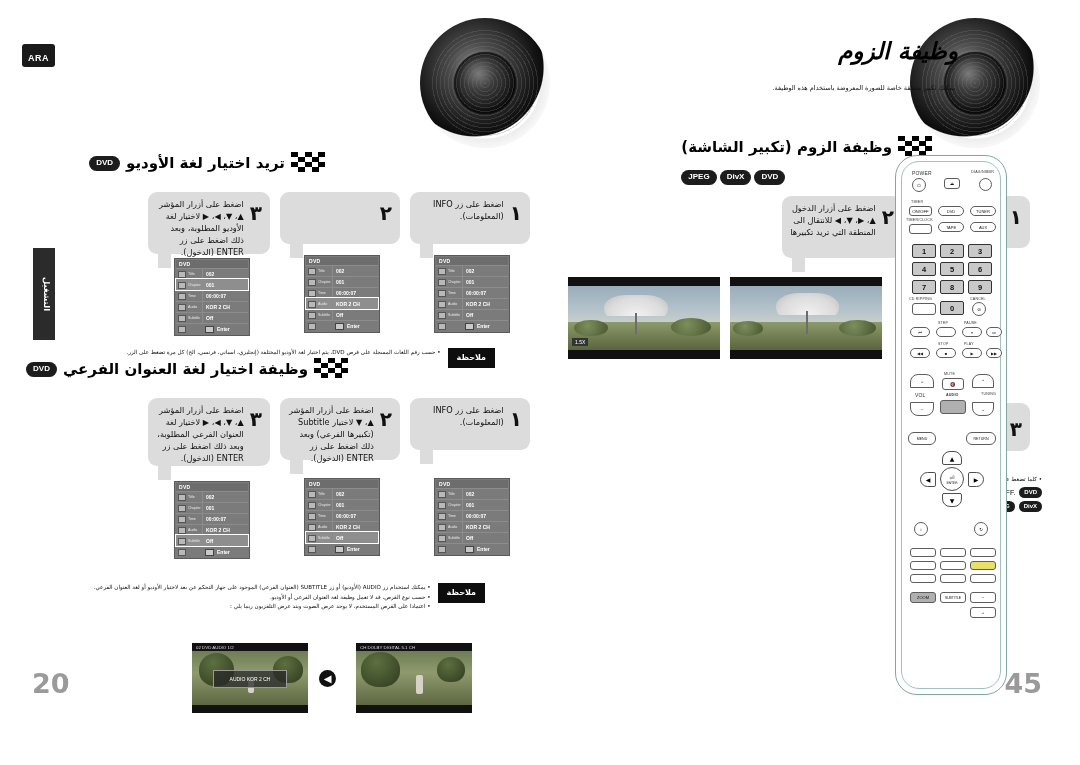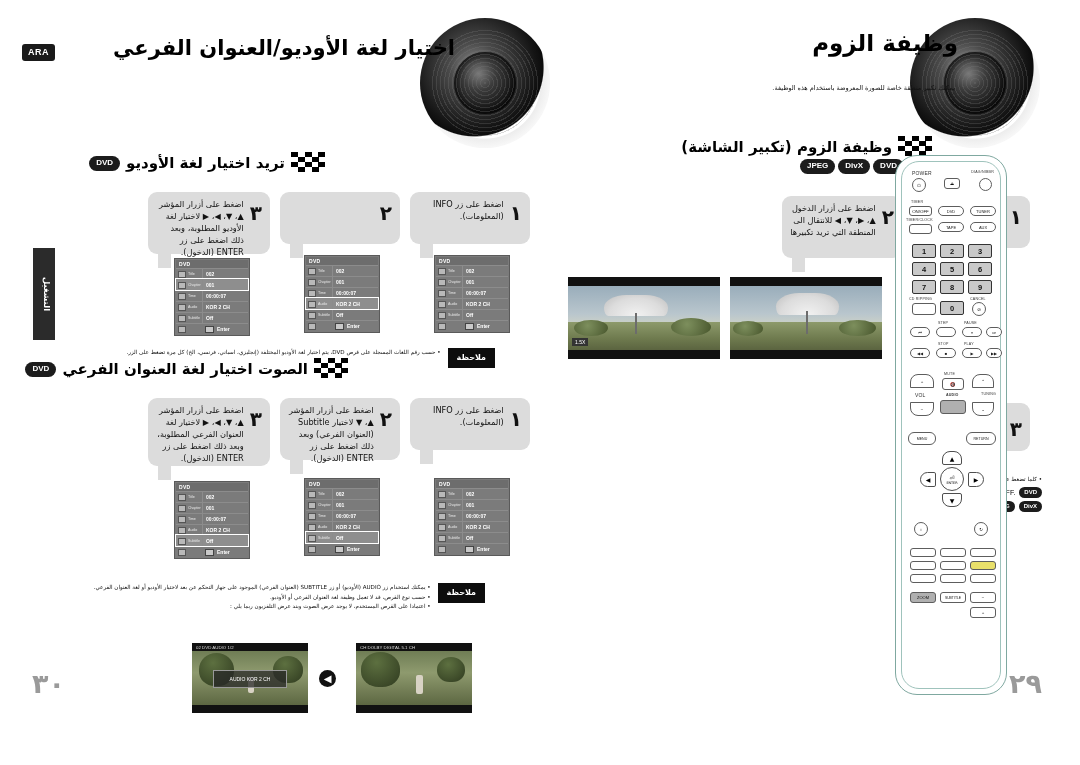--- a/index.html
+++ b/index.html
@@ -42,21 +42,21 @@
     direction: rtl;
     text-align: right;
     color: #000;
     white-space: nowrap;
   }
   .lang-badge {
     position: absolute;
     background: #1a1a1a; color: #fff;
     font-size: 9px; font-weight: bold;
     letter-spacing: .5px;
-    padding: 3px 6px 4px;
+    padding: 9px 6px 4px;
     border-radius: 3px;
     font-family: "Liberation Sans", sans-serif;
   }
   .hdr-sub {
     position: absolute;
     direction: rtl; text-align: right;
     font-size: 6.5px; color: #111;
     white-space: nowrap;
   }
 
@@ -275,21 +275,20 @@
 </style>
 </head>
 <body>
 
 <div class="page page-left">
 
   <div class="speaker" style="left:420px; top:18px; width:130px; height:130px;"></div>
 
   <div class="lang-badge" style="left:22px; top:44px;">ARA</div>
 
-  <div class="hdr-title" style="right:85px; top:36px; font-size:21px;">اختيار لغة الأوديو/العنوان الفرعي</div>
 
   <div class="side-tab" style="left:33px; top:248px; width:22px; height:92px;">التشغيل</div>
 
   <div class="section-head" style="right:215px; top:152px;">
     <span class="flag">
       <i style="left:0px;  top:0px;"></i>
         <i style="left:14px; top:0px;"></i>
         <i style="left:7px;  top:5px;"></i>
       <i style="left:21px; top:5px;"></i>
         <i style="left:0px;  top:10px;"></i>
@@ -474,21 +473,21 @@
         <i style="left:14px; top:0px;"></i>
         <i style="left:7px;  top:5px;"></i>
       <i style="left:21px; top:5px;"></i>
         <i style="left:0px;  top:10px;"></i>
         <i style="left:14px; top:10px;"></i>
       <i style="left:7px;  top:15px;"></i>
         <i style="left:21px; top:15px;"></i>
         <i style="left:27px; top:0px;"></i>
       <i style="left:27px; top:10px;"></i>
     </span>
-    <span class="sec-title">الصوت اختيار لغة العنوان الفرعي</span>
+    <span class="sec-title">وظيفة اختيار لغة العنوان الفرعي</span>
     <span class="disc-badges">
       <span class="disc">DVD</span>
     </span>
   </div>
 
   <div class="step" style="right:10px; top:398px; width:120px; height:52px;">
     <span class="num">١</span>
     <span class="body">اضغط على زر INFO (المعلومات).</span>
     <span class="tail left"></span>
   </div>
@@ -535,21 +534,21 @@
         </span>
         <span class="val">
           <span class="ent-key"></span>
           <span>Enter</span>
         </span>
       </div>
   </div>
 
   <div class="step" style="right:140px; top:398px; width:120px; height:62px;">
     <span class="num">٢</span>
-    <span class="body">اضغط على أزرار المؤشر ▲، ▼ لاختيار Subtitle (العنوان الفرعي) وبعد ذلك اضغط على زر ENTER (الدخول).</span>
+    <span class="body">اضغط على أزرار المؤشر ▲، ▼ لاختيار Subtitle (تكبيرها الفرعي) وبعد ذلك اضغط على زر ENTER (الدخول).</span>
     <span class="tail left"></span>
   </div>
   <div class="osd" style="right:160px; top:478px;">
     <div class="osd-top">DVD</div>
     <div class="row">
         <span class="ic">
           <span class="glyph"></span>
           <span>Title</span>
         </span>
         <span class="val">002</span>
@@ -671,32 +670,32 @@
   <div class="vidshot" style="left:356px; top:643px; width:116px; height:70px;">
     <div class="vbar-t">CH  DOLBY DIGITAL  5.1 CH</div>
     <div class="scene">
       <div class="tree" style="left:4%; top:2%; width:34%; height:64%;"></div>
       <div class="tree" style="right:6%; top:12%; width:24%; height:46%;"></div>
       <div class="person" style="left:52%; top:44%; width:7px; height:19px;"></div>
     </div>
     <div class="vbar-b"></div>
   </div>
 
-  <div class="pageno" style="left:32px; top:668px;">٣٠</div>
+  <div class="pageno" style="left:32px; top:668px;">20</div>
 </div>
 
 <div class="page page-right">
 
   <div class="speaker" style="left:370px; top:18px; width:130px; height:130px;"></div>
 
-  <div class="hdr-title" style="right:122px; top:30px; font-size:23px;">وظيفة الزوم</div>
+  <div class="hdr-title" style="right:122px; top:38px; font-size:23px;font-style:italic;">وظيفة الزوم</div>
 
   <div class="hdr-sub" style="right:125px; top:84px;">يمكنك تكبير منطقة خاصة للصورة المعروضة باستخدام هذه الوظيفة.</div>
 
-  <div class="section-head" style="right:148px; top:136px; flex-direction:column; align-items:flex-start; gap:1px;">
+  <div class="section-head" style="right:148px; top:136px; flex-direction:column; align-items:flex-end; gap:12px;">
     <span style="display:flex;align-items:center;direction:rtl;gap:6px;">
       <span class="flag">
         <i style="left:0px;  top:0px;"></i>
           <i style="left:14px; top:0px;"></i>
           <i style="left:7px;  top:5px;"></i>
         <i style="left:21px; top:5px;"></i>
           <i style="left:0px;  top:10px;"></i>
           <i style="left:14px; top:10px;"></i>
         <i style="left:7px;  top:15px;"></i>
           <i style="left:21px; top:15px;"></i>
@@ -759,21 +758,21 @@
       <span class="disc" style="font-size:6px; padding:2px 5px 3px;">DVD</span>
       <span style="font-size:7px; direction:ltr; font-family:'Liberation Sans',sans-serif;">x 2  →  x 4  →  OFF.</span>
     </div>
     <div style="display:flex; align-items:center; justify-content:flex-start; gap:4px; margin-top:3px; direction:rtl;">
       <span class="disc" style="font-size:6px; padding:2px 5px 3px;">DivX</span>
       <span class="disc" style="font-size:6px; padding:2px 5px 3px;">JPEG</span>
       <span style="font-size:7px; direction:ltr; font-family:'Liberation Sans',sans-serif;">x 2  →  x 4  →  x 2  →  OFF.</span>
     </div>
   </div>
 
-  <div class="pageno" style="right:38px; top:668px;">٢٩</div>
+  <div class="pageno" style="right:38px; top:668px;">45</div>
 </div>
 
 <div class="remote">
   <div class="inner"></div>
 
   <span class="rlabel" style="left:16px; top:14px; font-size:5px;">POWER</span>
   <span class="rlabel" style="right:12px; top:14px;">DIAG/NIBBR</span>
   <div class="rbtn round" style="left:16px; top:22px; width:14px; height:14px;">⏻</div>
   <div class="rbtn" style="left:48px; top:22px; width:16px; height:11px;">⏏</div>
   <div class="rbtn round" style="right:14px; top:22px; width:13px; height:13px;"></div>

